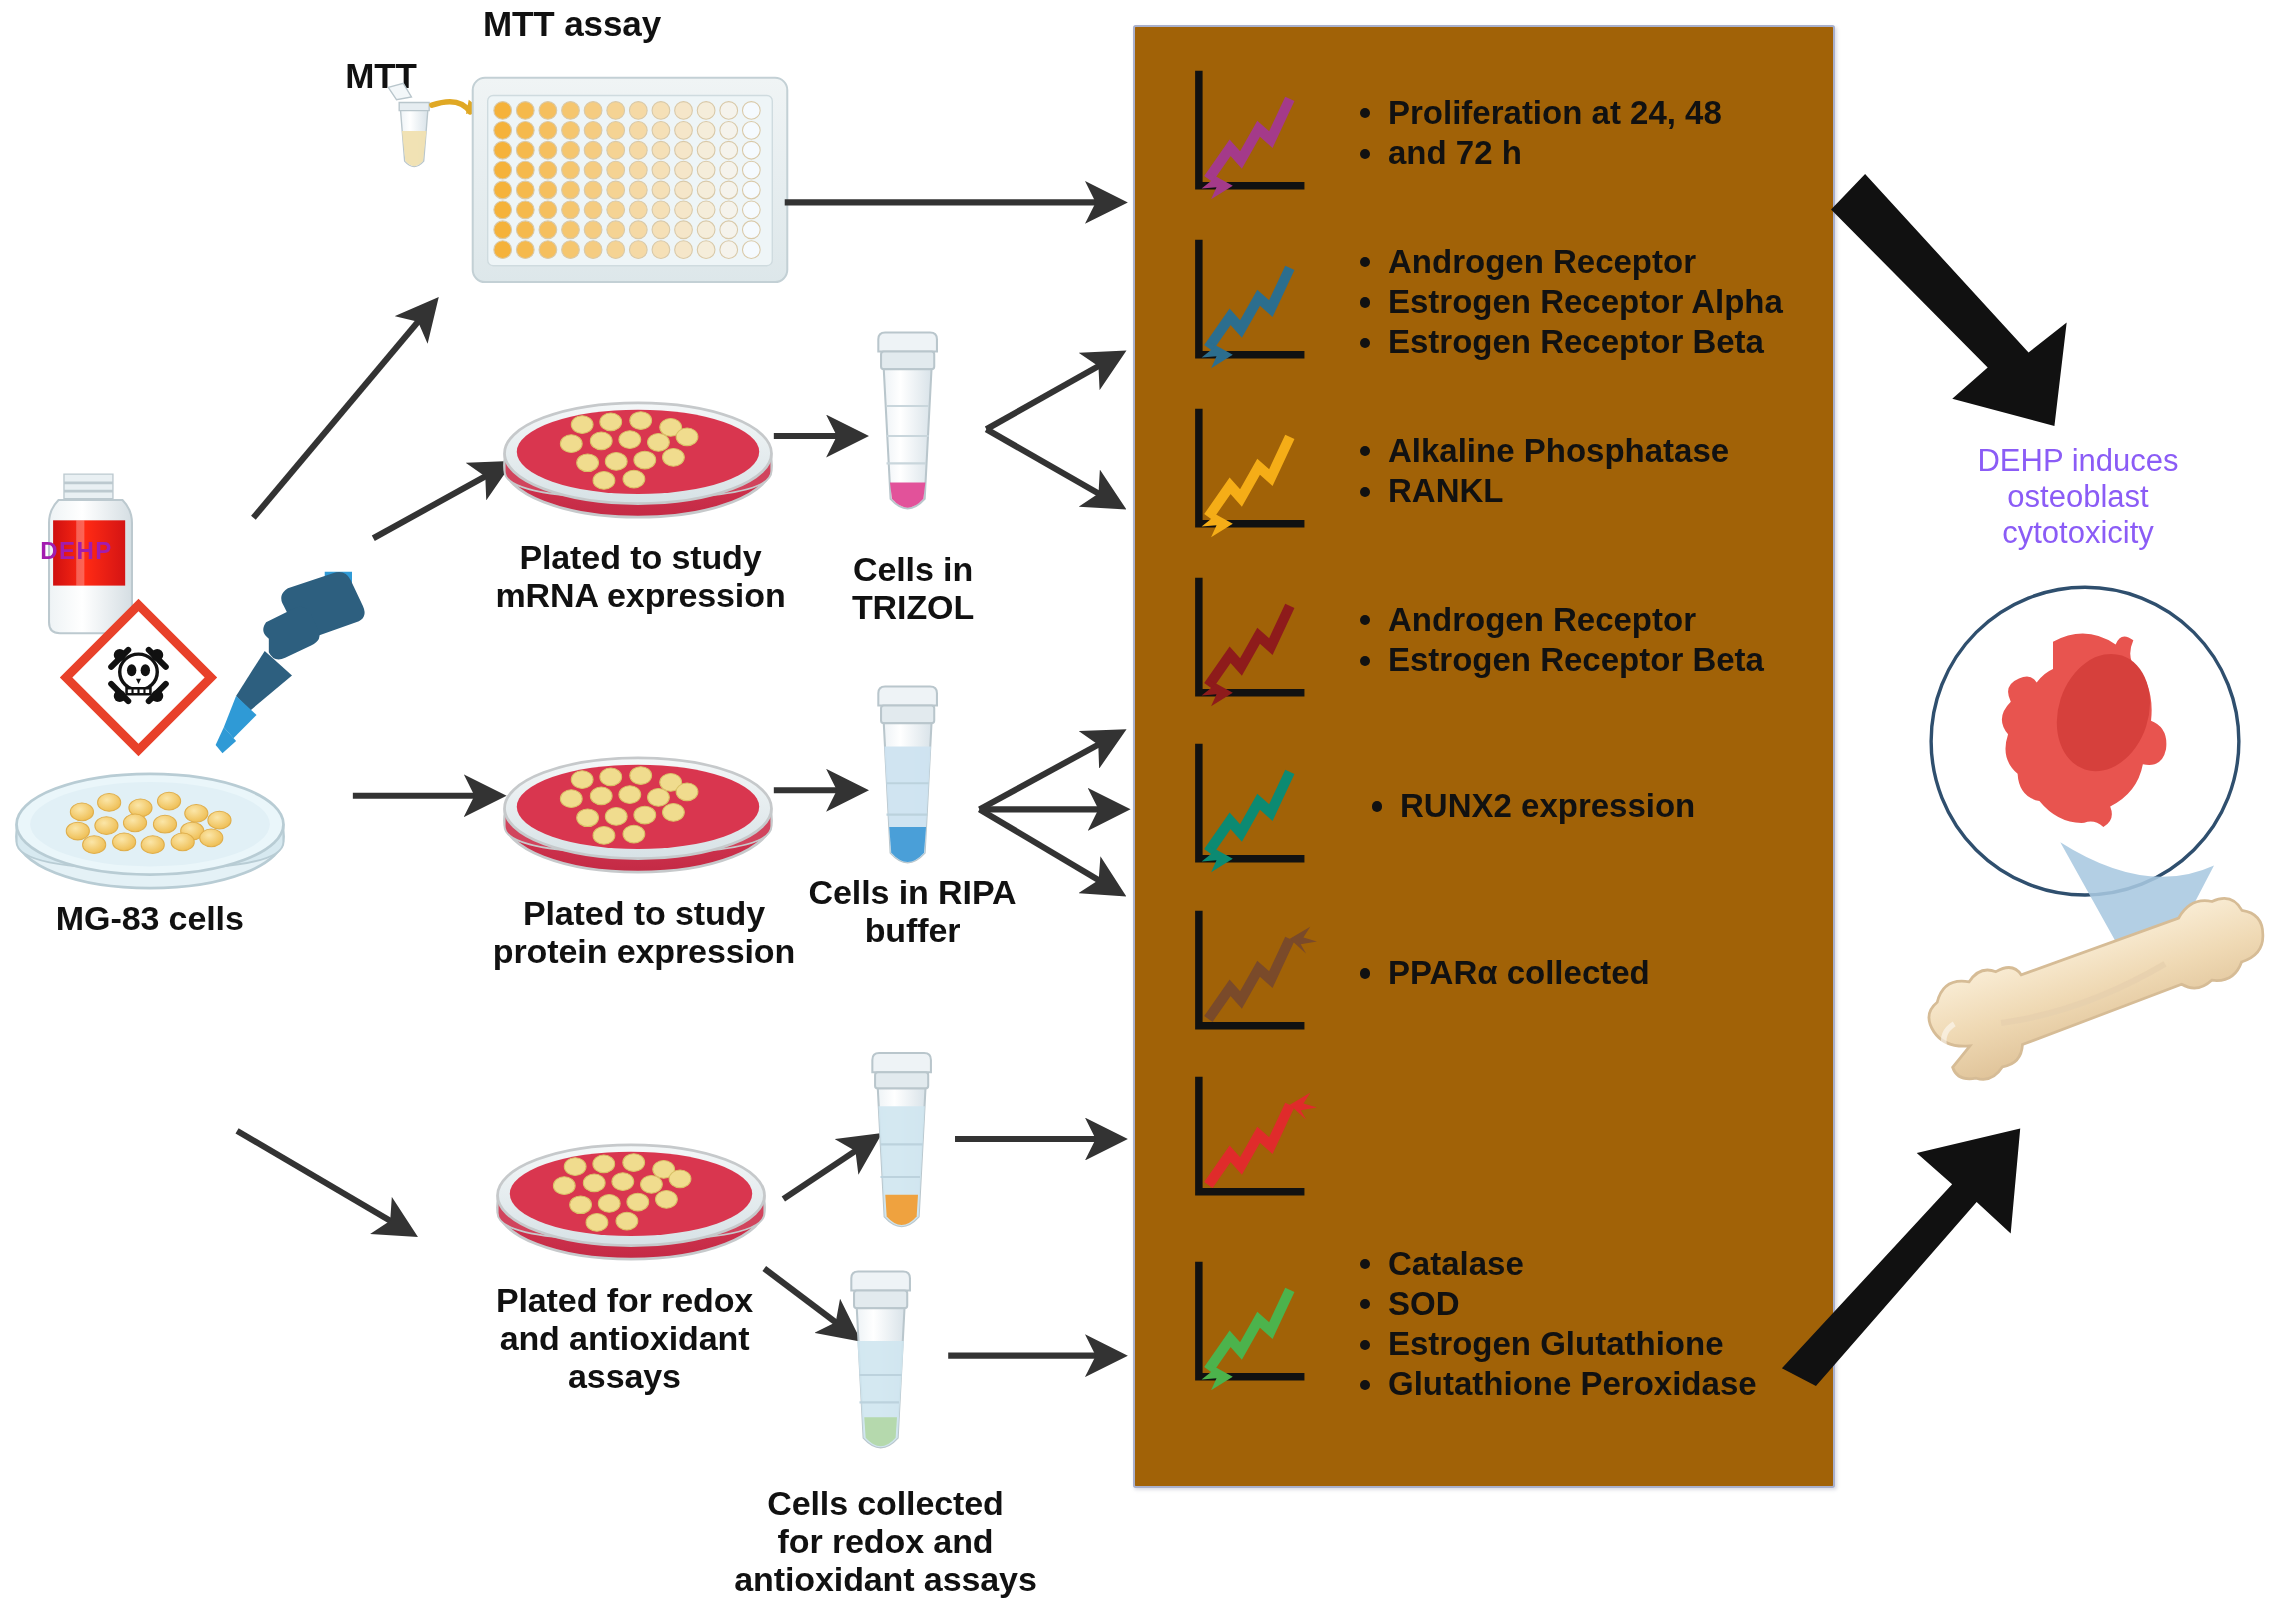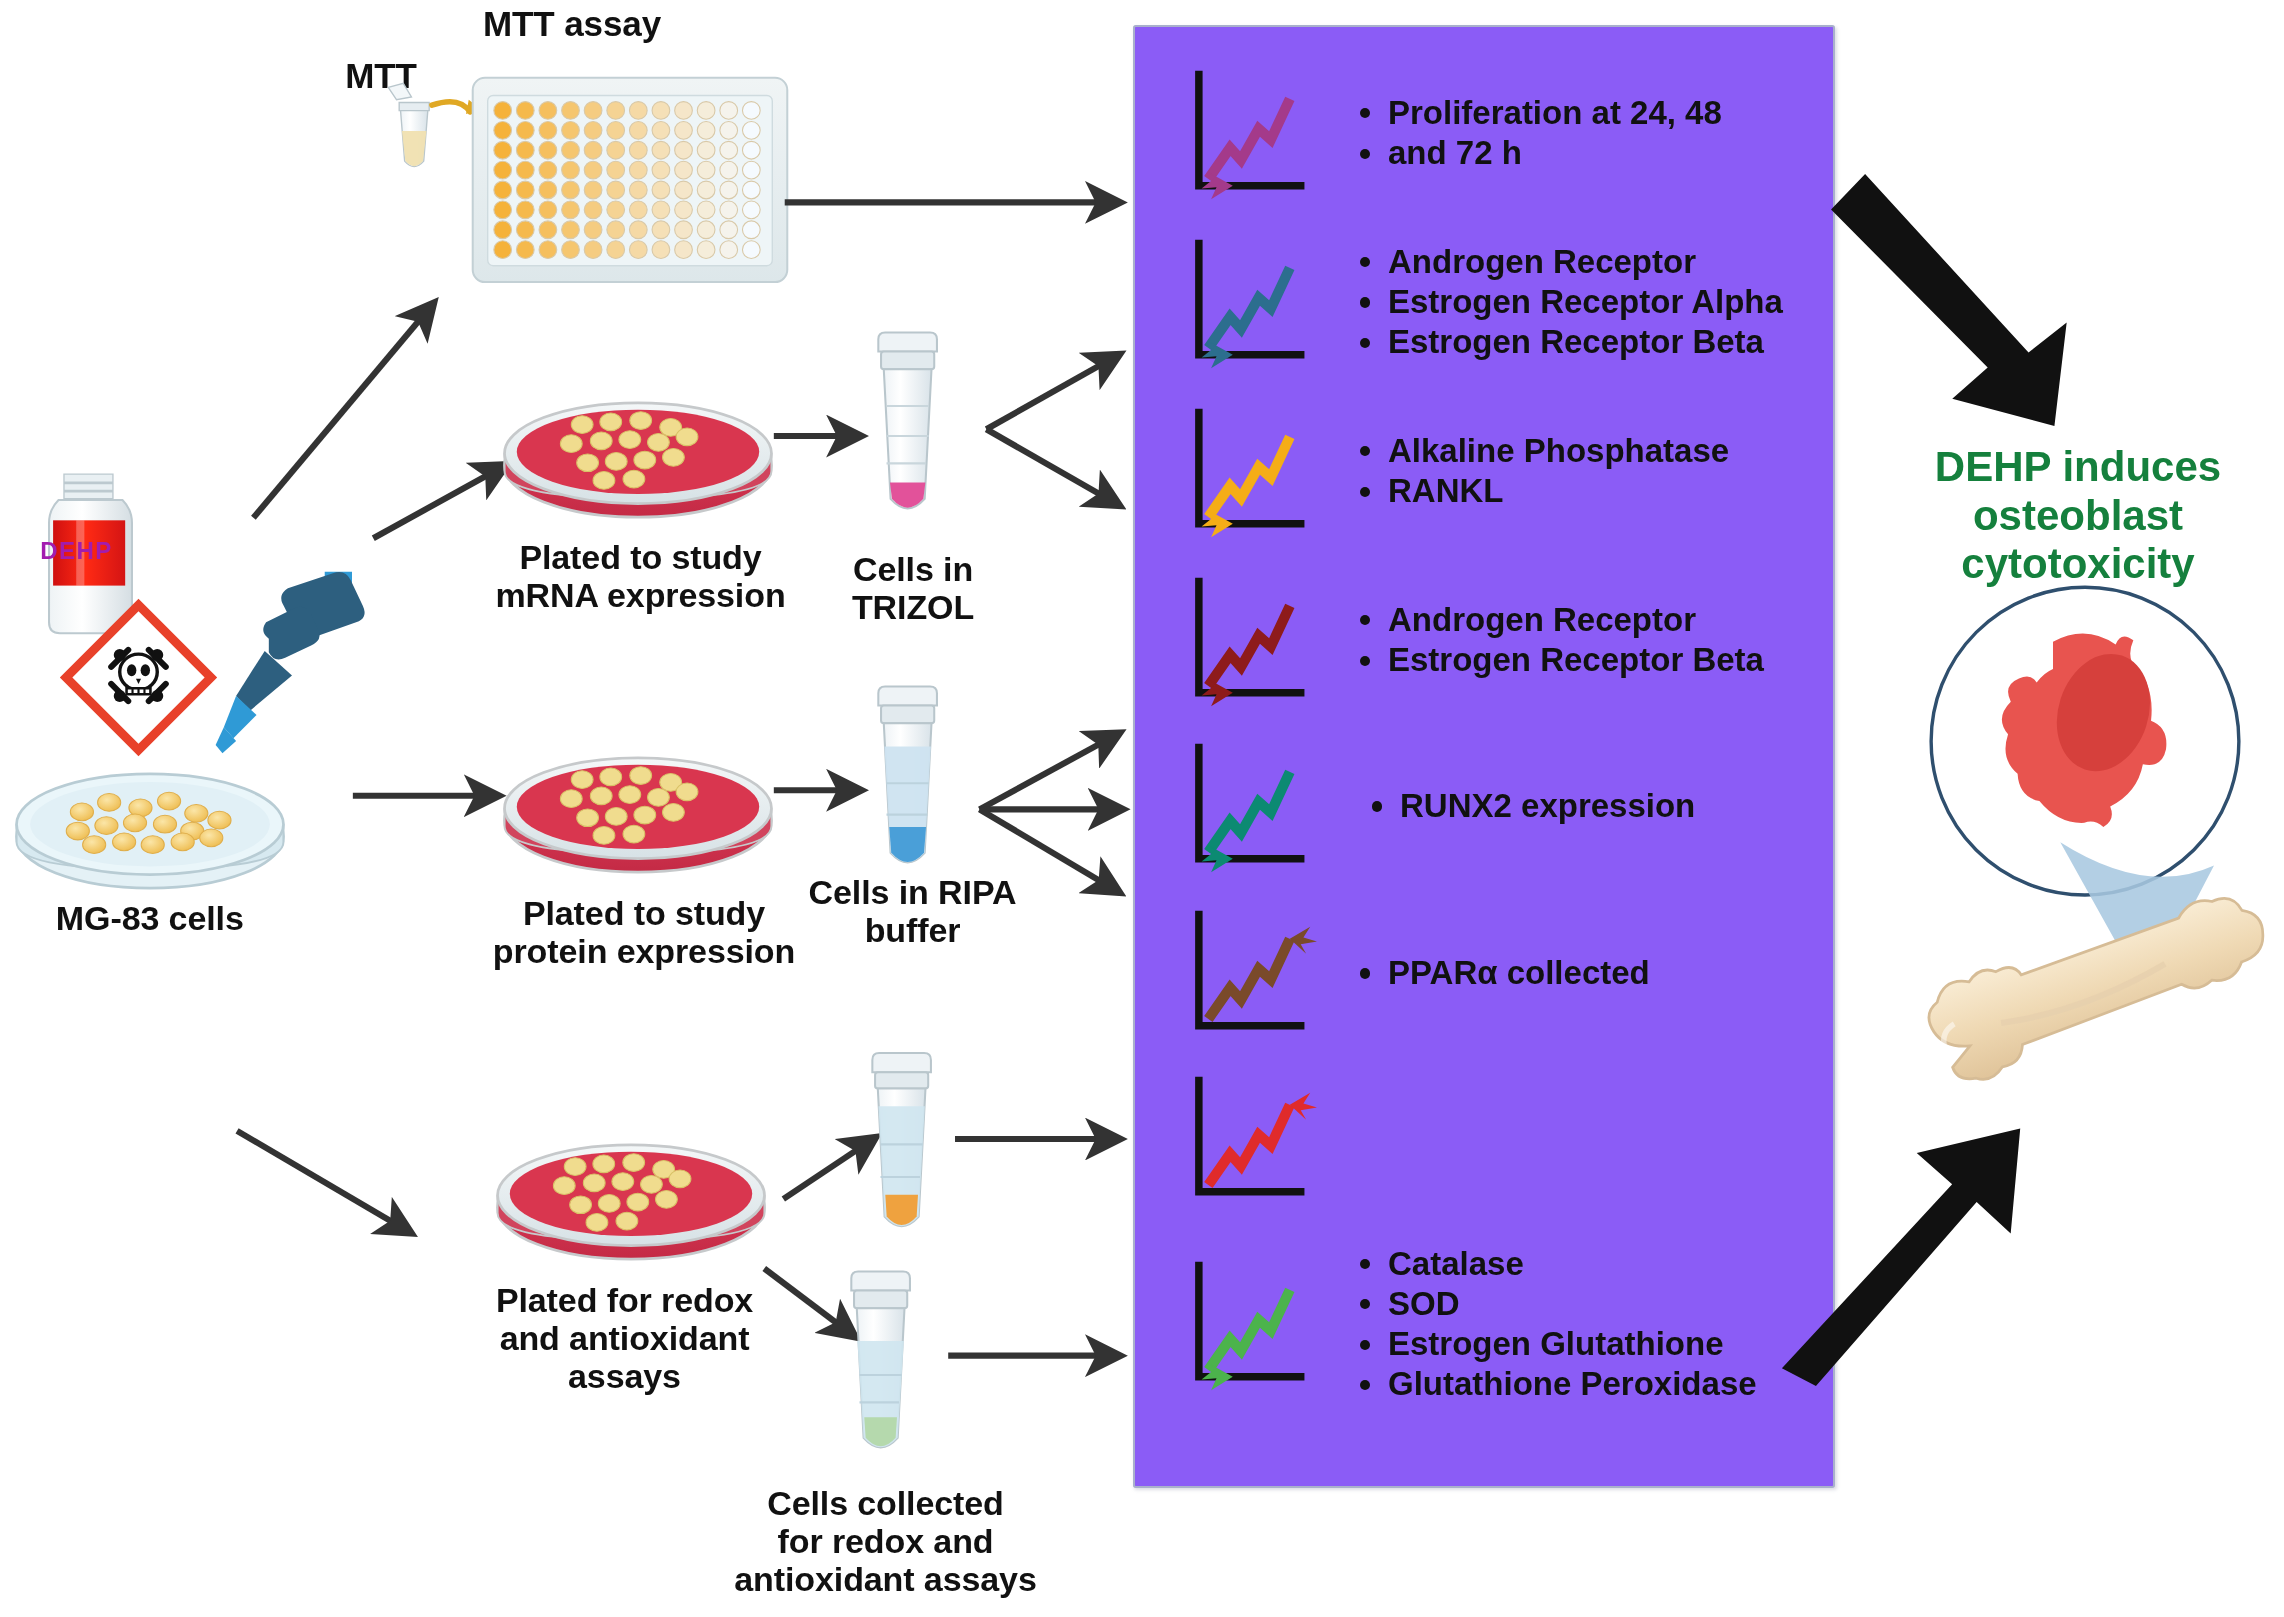--- a/index.html
+++ b/index.html
@@ -14,28 +14,28 @@
 
   
   .lbl{
     position:absolute;font-weight:bold;color:#111111;
     text-align:center;line-height:1.12;letter-spacing:-0.1px;
   }
   .lbl-mtt-assay{font-size:35px;}
   .lbl-mtt{font-size:35px;}
   .lbl-generic{font-size:34px;}
   .lbl-conclusion{
-    position:absolute;font-weight:bold;color:#15803d;font-size:42px;
+    position:absolute;font-weight:normal;color:#8b5cf6;font-size:31px;
     text-align:center;line-height:1.16;
   }
 
   
   .panel{
     position:absolute;left:1133px;top:24.5px;width:702px;height:1463px;
-    background:#8b5cf6;border:2.7px solid #a9b0cc;border-radius:2.7px;
+    background:#a16207;border:2.7px solid #a9b0cc;border-radius:2.7px;
     box-sizing:border-box;
     box-shadow:1.4px 2px 3.4px rgba(120,125,155,.25);
   }
   .row{position:absolute;left:0;width:702px;display:flex;align-items:center;}
   .mini{position:relative;width:129px;height:129px;flex:0 0 129px;margin-left:53px;}
   .mini svg{display:block;}
   .bullets{margin-left:33px;flex:1;}
   .bullets ul{margin:0;padding:0;list-style:none;}
   .bullets li{
     font-size:33px;font-weight:bold;color:#111;line-height:1.22;

